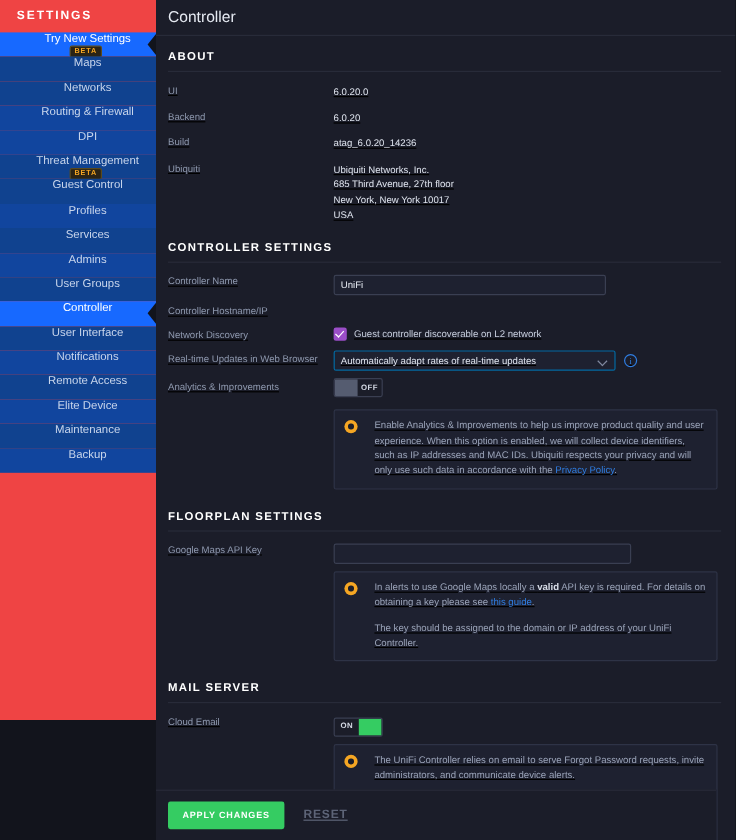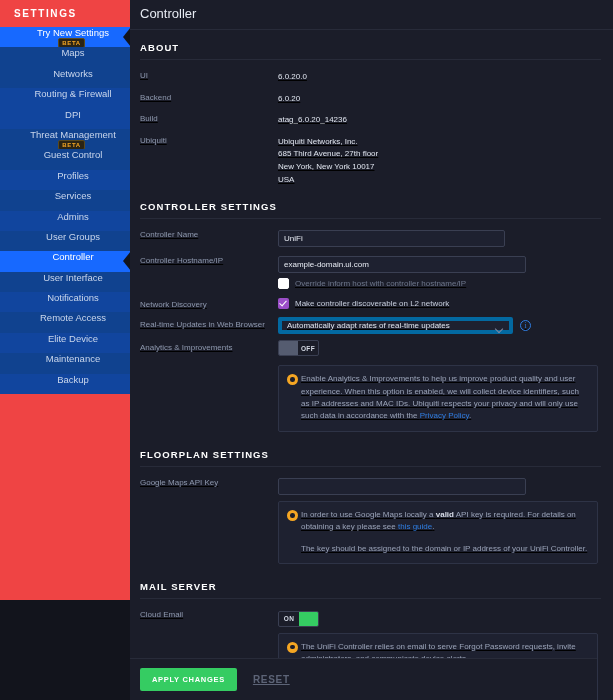--- a/index.html
+++ b/index.html
@@ -156,21 +156,21 @@
     transform: rotate(42deg);
   }
   .check-label { font-size: 8px; color: #c7cedd; }
   .check-label.dim { color: #6e778c; }
 
   .select-wrap { position: relative; display: flex; align-items: center; gap: 7px; }
   .select-box {
     width: 235px;
     height: 17px;
     background: #1e2130;
-    border: 4px solid #0369a1;
+    border: 1px solid #0369a1;
     border-radius: 2px;
     color: #dfe4ee;
     font-size: 8px;
     display: flex;
     align-items: center;
     padding: 0 5px;
     position: relative;
     cursor: pointer;
   }
   .chev {
@@ -213,21 +213,21 @@
   .toggle.off .lbl { color: #d4d9e4; order: 1; }
   .toggle.on .knob { background: #35cc62; order: 1; }
   .toggle.on .lbl { color: #d4d9e4; order: 0; }
 
   .notice {
     background: #1e2130;
     border: 1px solid #2e3346;
     border-radius: 2px;
     padding: 7px 8px 8px 8px;
     display: flex;
-    gap: 3px;
+    gap: 14px;
     margin: 6px 16px 2px 0;
     width: 320px;
   }
   .notice-icon {
     flex: 0 0 11px;
     width: 11px; height: 11px;
     border-radius: 50%;
     background: #f5a623;
     position: relative;
     margin-top: 1px;
@@ -382,35 +382,28 @@
 
       <div class="row">
         <div class="row-label">Controller Name</div>
         <div class="field">
           <input class="text-input" type="text" value="UniFi" style="">
         </div>
       </div>
 
       <div class="row">
         <div class="row-label">Controller Hostname/IP</div>
-        <div class="field">
-          <input class="text-input wide" type="text" value="example-domain.ui.com" style="">
-          <div class="check-line">
-            <span class="checkbox unchecked"></span>
-            <span class="check-label dim">Override inform host with controller hostname/IP</span>
-          </div>
-        </div>
       </div>
 
       <div class="row">
         <div class="row-label">Network Discovery</div>
         <div class="field">
           <div class="check-line" style="padding-top:1px">
             <span class="checkbox checked"></span>
-            <span class="check-label">Make controller discoverable on L2 network</span>
+            <span class="check-label">Guest controller discoverable on L2 network</span>
           </div>
         </div>
       </div>
 
       <div class="row">
         <div class="row-label">Real-time Updates in Web Browser</div>
         <div class="field">
           <div class="select-wrap">
             <div class="select-box">
               <span>Automatically adapt rates of real-time updates</span>
@@ -439,21 +432,21 @@
 
       <div class="section-head">FLOORPLAN SETTINGS</div>
 
       <div class="row">
         <div class="row-label">Google Maps API Key</div>
         <div class="field">
           <input class="text-input wide" type="text" value="" style="">
           <div class="notice">
             <span class="notice-icon"></span>
             <div class="notice-body">
-              <p><span>In order to use Google Maps locally a </span><span class="strong">valid</span><span> API key is required. For details on obtaining a key please see </span><span class="lnk">this guide</span><span>.</span></p>
+              <p><span>In alerts to use Google Maps locally a </span><span class="strong">valid</span><span> API key is required. For details on obtaining a key please see </span><span class="lnk">this guide</span><span>.</span></p>
               <p>The key should be assigned to the domain or IP address of your UniFi Controller.</p>
             </div>
           </div>
         </div>
       </div>
 
       <div class="section-head">MAIL SERVER</div>
 
       <div class="row">
         <div class="row-label">Cloud Email</div>

